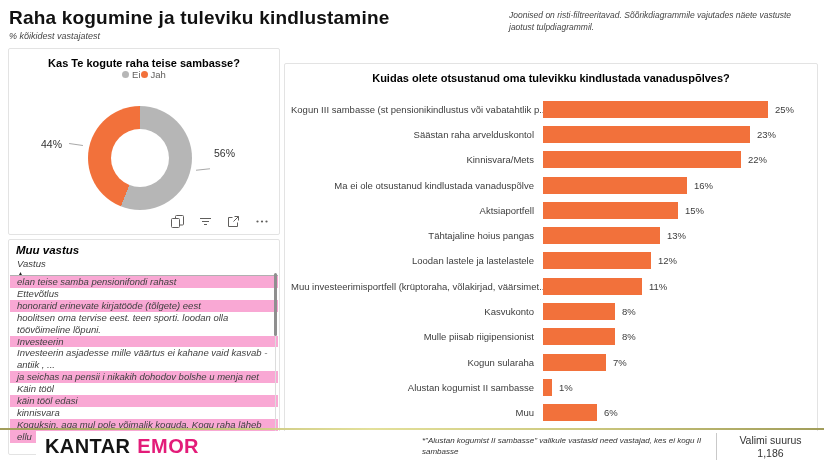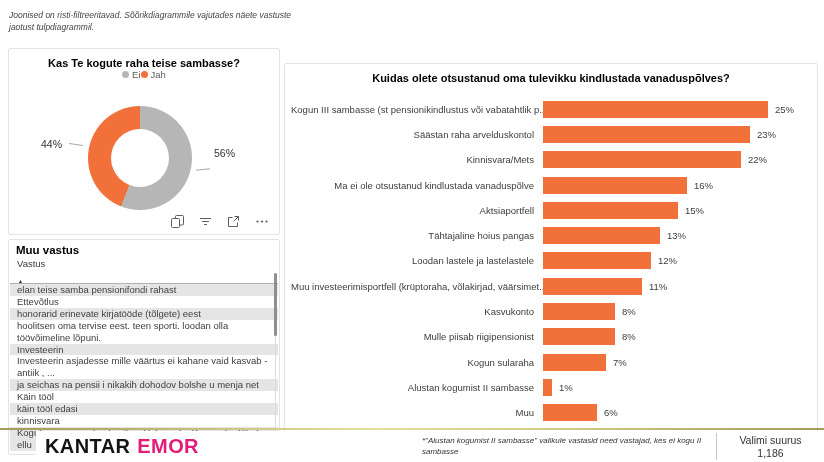--- a/index.html
+++ b/index.html
@@ -28,27 +28,27 @@
   .donut-hole { position:absolute; left:23px; top:23px; width:58px; height:58px; border-radius:50%; background:#fff; }
   .donut-label { position:absolute; font-size:10.5px; color:#333; }
   .lbl-left { left:32px; top:89px; }
   .lbl-right { left:205px; top:98px; }
   .leader { position:absolute; height:1px; background:#a9a9a9; }
   .leader-left { left:60px; top:95px; width:14px; transform:rotate(8deg); }
   .leader-right { left:187px; top:120px; width:14px; transform:rotate(-6deg); }
   .viz-toolbar { position:absolute; right:10px; bottom:6px; display:flex; gap:15px; align-items:center; }
   .viz-toolbar svg { display:block; cursor:pointer; }
   
-  .table-panel { height:216px; position:relative; overflow:hidden; }
+  .table-panel { height:216px; position:relative; overflow:hidden;font-style:italic; }
   .table-title { font-size:11.5px; font-weight:bold; color:#000; margin:4px 7px 1px; }
-  .t-header { position:relative; font-size:9.5px; color:#3a3a3a; padding:1px 7px 14px; border-bottom:1px solid #b0b0b0; margin:0 1px; }
+  .t-header { position:relative; font-size:9.5px; color:#3a3a3a; padding:1px 7px 6px; border-bottom:1px solid #b0b0b0; margin:0 1px; }
   .sort-arrow { position:absolute; left:8px; bottom:0px; font-size:5px; color:#222; line-height:4px; }
   .t-rows { margin:0 1px; }
   .t-row { font-size:9.5px; color:#404040; line-height:11.9px; padding:0 7px; cursor:default; }
-  .t-row.alt { background:#e5e5e5; }
+  .t-row.alt { background:#f9a8d4; }
   .scroll-thumb { position:absolute; right:2px; top:33px; width:3px; height:63px; background:#8f8f8f; border-radius:2px; cursor:grab; }
   .scroll-track { position:absolute; right:3px; top:33px; width:1px; bottom:4px; background:#dcdcdc; }
   
   .bar-panel { flex:1; height:378px; position:relative; }
   .bar-rows { margin-top:13px; padding:0 6px; }
   .bar-row { display:flex; align-items:center; height:25.3px; }
   .bar-label { width:252px; text-align:right; font-size:9.5px; color:#3d3d3d; padding-right:9px;
                white-space:nowrap; overflow:hidden; flex:none; }
   .bar-track { flex:1; display:flex; align-items:center; }
   .bar { height:17px; cursor:pointer; }
@@ -62,20 +62,24 @@
   .logo-emor { color:#e31c79; margin-left:7px; letter-spacing:0.4px; }
   .footer-note { margin-left:auto; width:282px; font-size:8px; font-style:italic; color:#333; line-height:1.35; }
   .sample-box { width:108px; margin-left:12px; border-left:1px solid #c9c9c9; text-align:center;
                 font-size:10.5px; color:#333; padding:1px 0; }
   .sample-value { margin-top:1px; }
 </style>
 </head>
 <body>
 
 <div class="header">
+  <div>
+    <div class="page-title">Raha kogumine ja tuleviku kindlustamine</div>
+    <div class="page-subtitle">% kõikidest vastajatest</div>
+  </div>
   <div class="page-note">Joonised on risti-filtreeritavad. Sõõrikdiagrammile vajutades näete vastuste jaotust tulpdiagrammil.</div>
 </div>
 
 <div class="main">
   <div class="left-col">
 
     <div class="panel donut-panel">
       <div class="panel-title">Kas Te kogute raha teise sambasse?</div>
       <div class="legend">
           <span class="legend-item">

